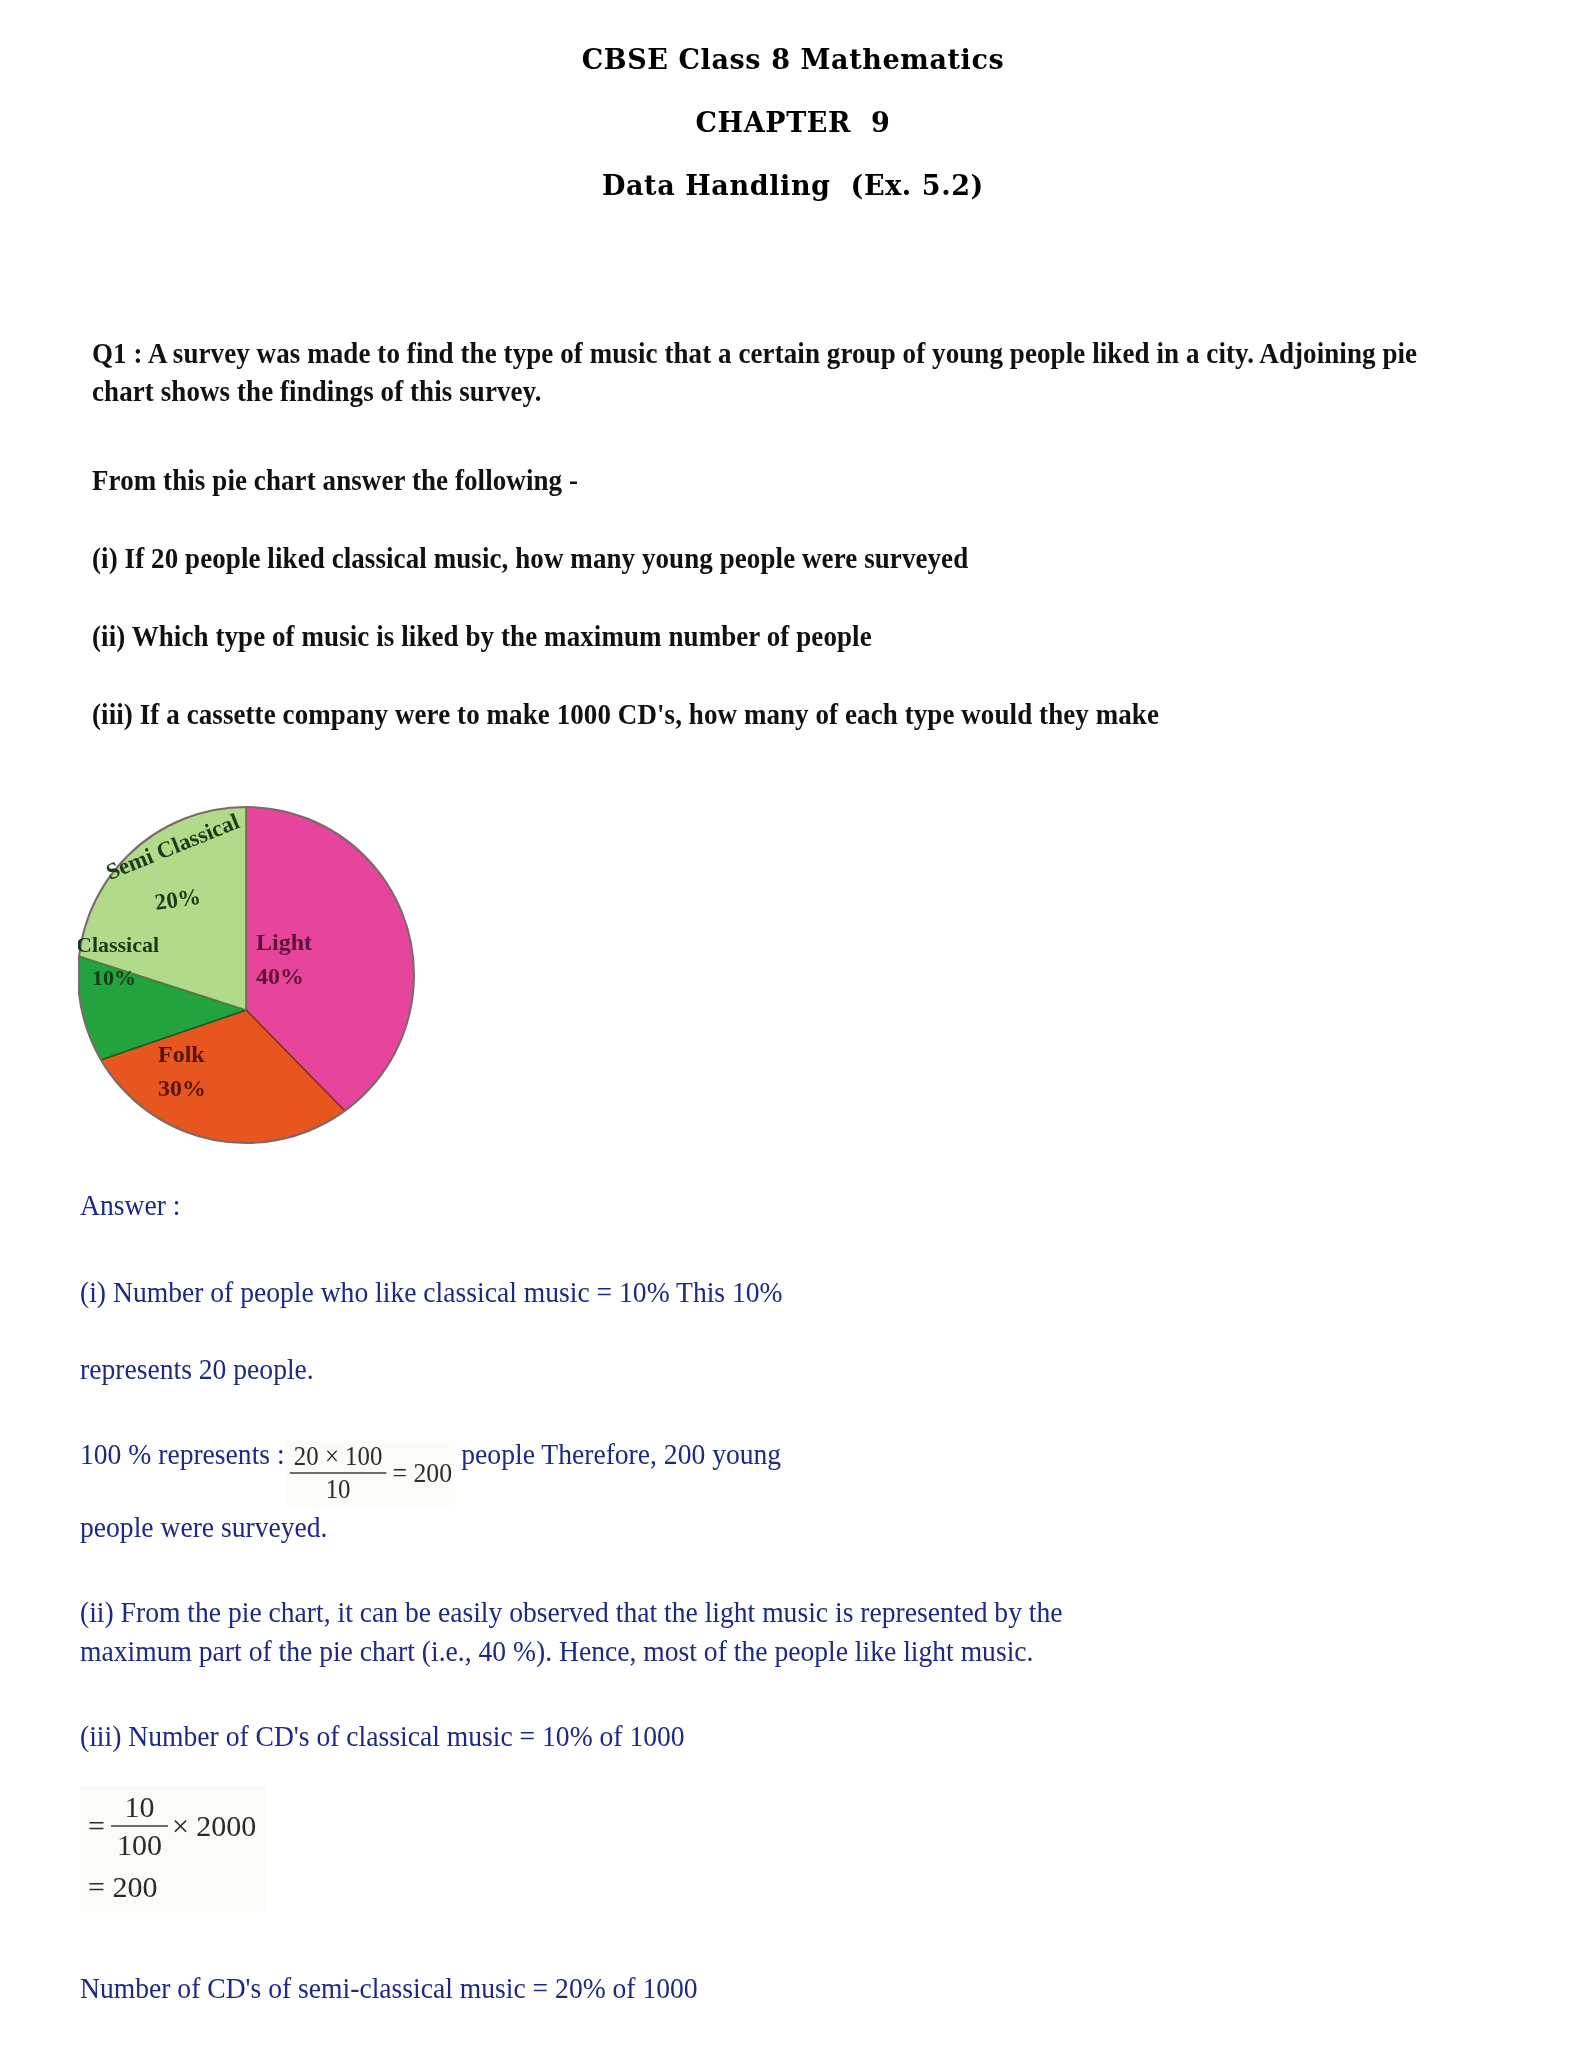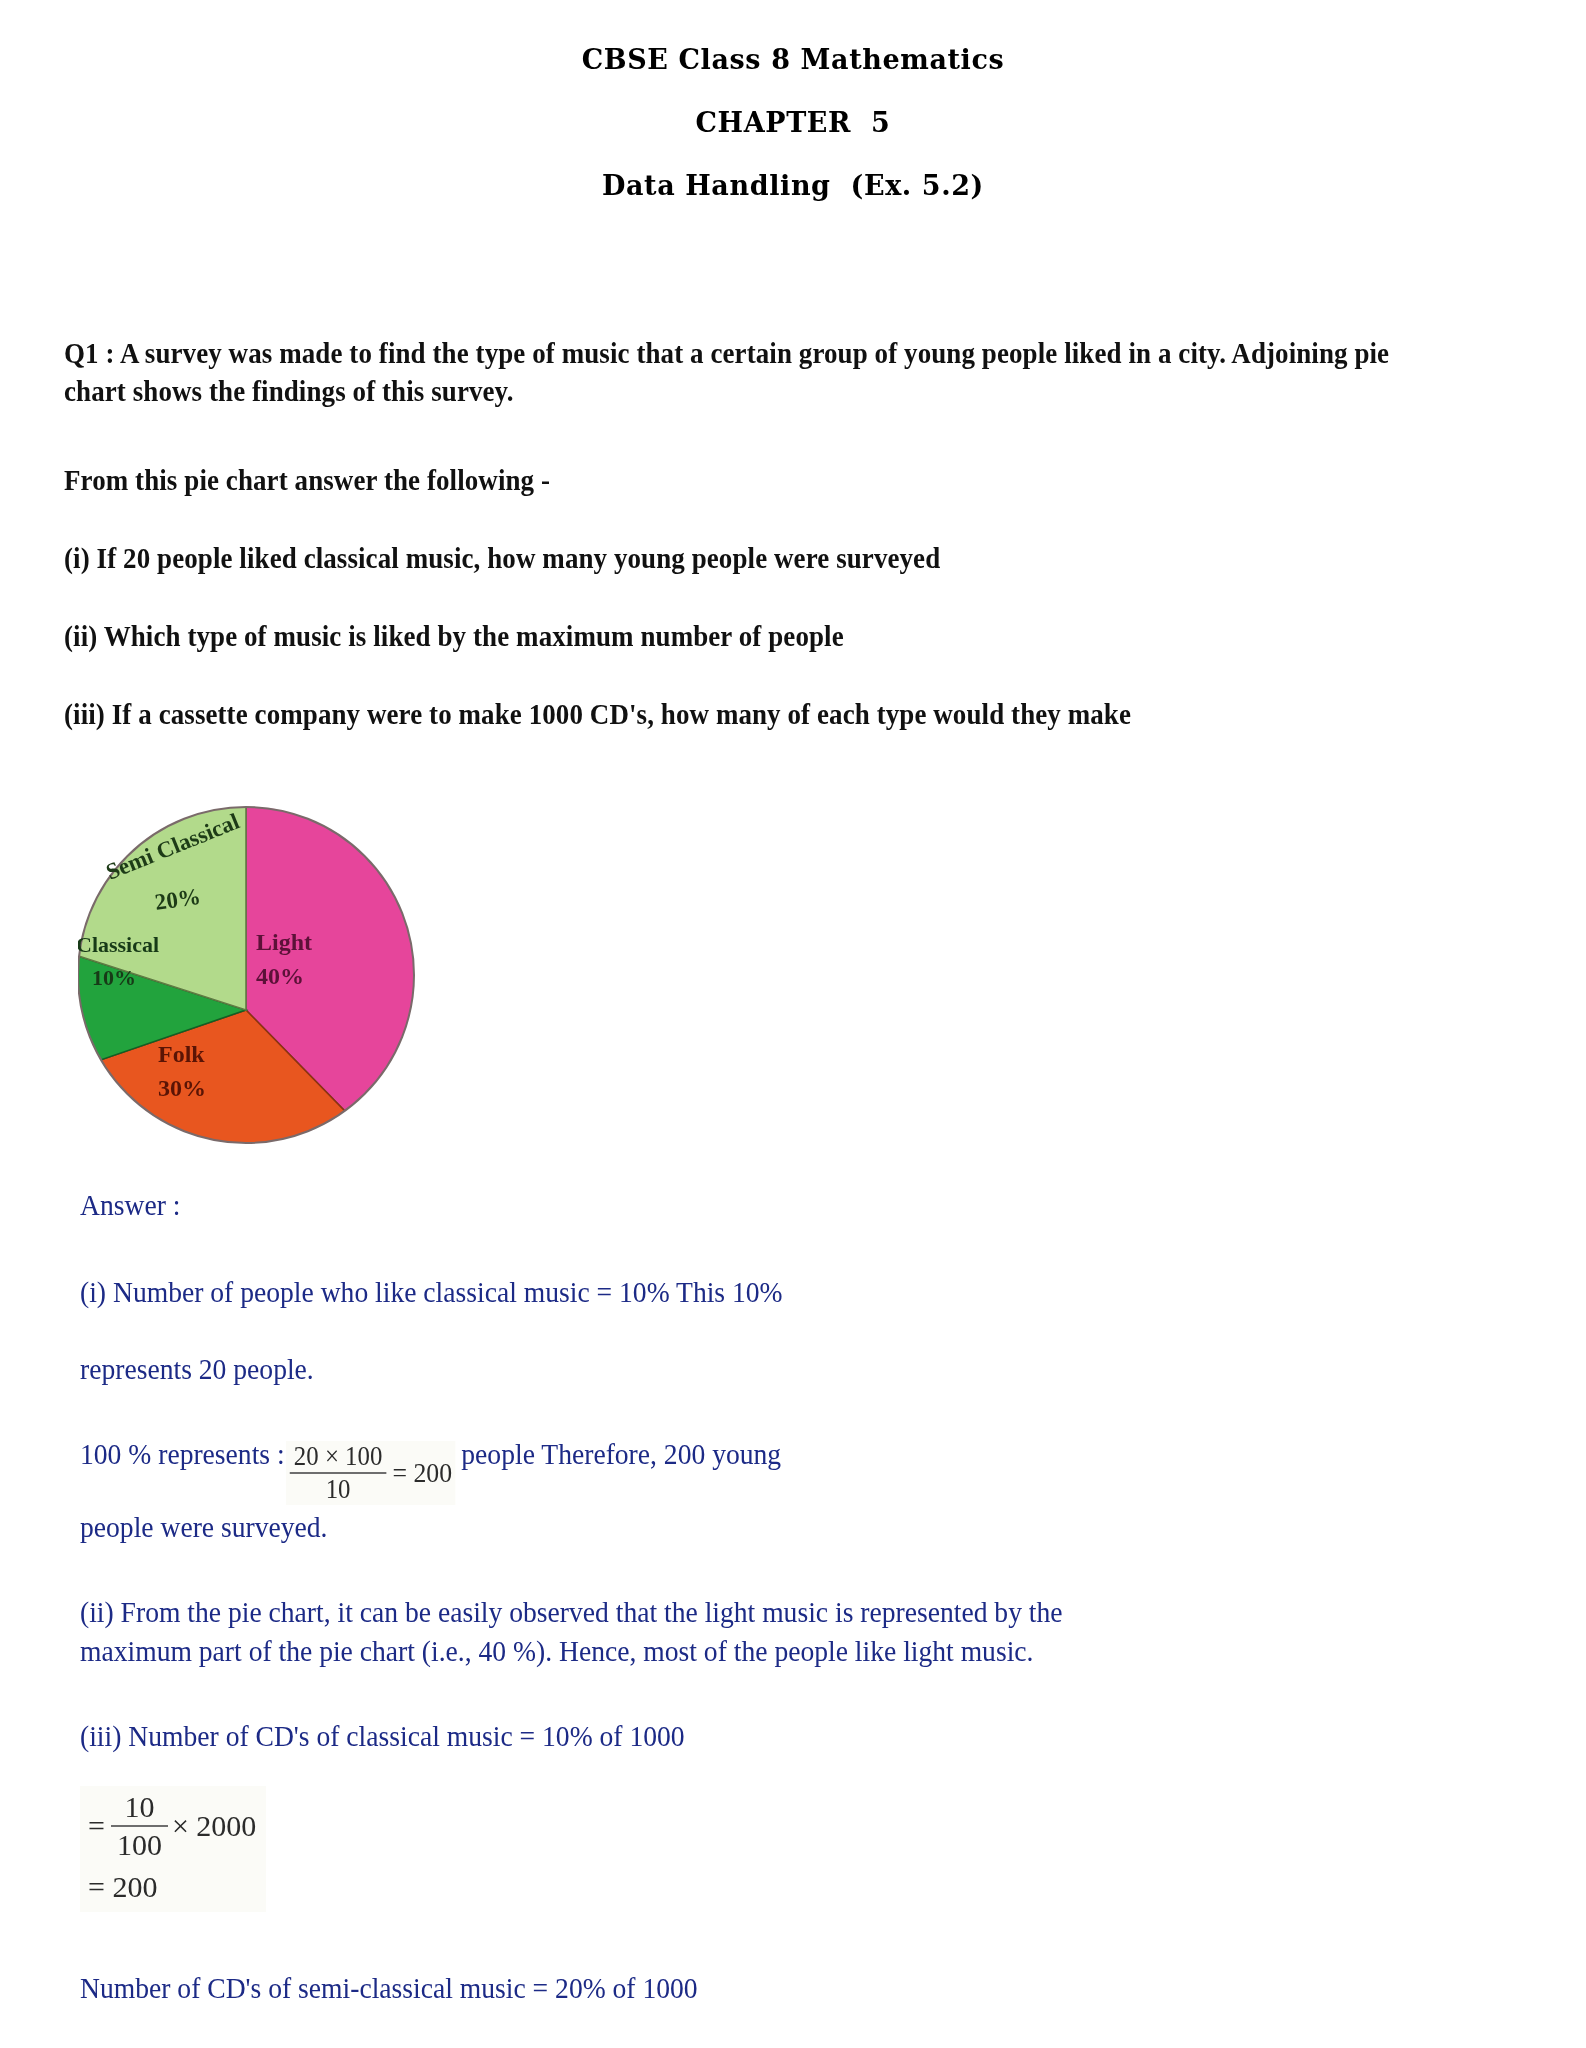--- a/index.html
+++ b/index.html
@@ -38,21 +38,21 @@
     letter-spacing: 0.6px;
     line-height: 1.0;
     margin-bottom: 36px;
     white-space: pre;
   }
   .head-line.l4 { margin-bottom: 0; text-align: center; }
 
   
   .q-wrap {
     position: absolute;
-    left: 64px;
+    left: 92px;
     top: 334px;
     width: 1440px;
   }
   .q-para {
     font-family: "Liberation Serif", "DejaVu Serif", serif;
     font-weight: bold;
     color: #111111;
     font-size: 29px;
     line-height: 1.32;
     transform: scaleX(0.93);
@@ -184,21 +184,21 @@
     transform-origin: left top;
   }
 </style>
 </head>
 <body>
 
 <div class="page">
 
   <div class="head-block">
     <div class="head-line l1">CBSE Class 8 Mathematics</div>
-    <div class="head-line l3">CHAPTER  5</div>
+    <div class="head-line l3">CHAPTER  9</div>
     <div class="head-line l4">Data Handling  (Ex. 5.2)</div>
   </div>
 
   <div class="q-wrap">
     <p class="q-para first">Q1 : A survey was made to find the type of music that a certain group of young people liked in a city.  Adjoining pie chart shows the findings of this survey.</p>
     <p class="q-para tight">From this pie chart answer the following -</p>
     <p class="q-para tight">(i) If 20 people liked classical music, how many young people were surveyed</p>
     <p class="q-para tight">(ii) Which type of music is liked by the maximum number of people</p>
     <p class="q-para tight">(iii) If a cassette company were to make 1000 CD's, how many of each type would they make</p>
   </div>

